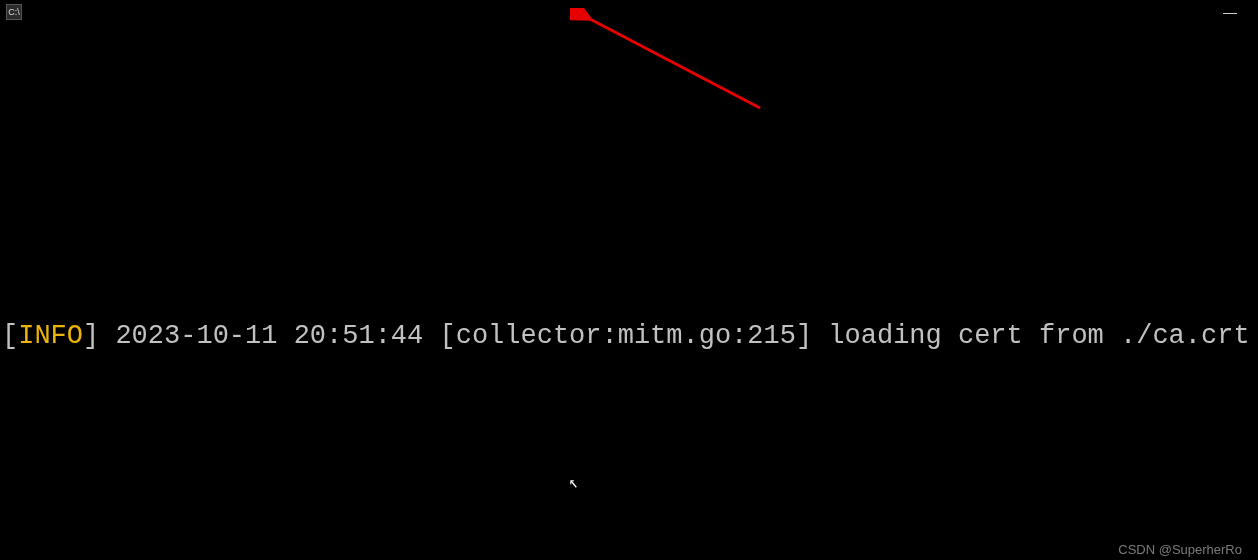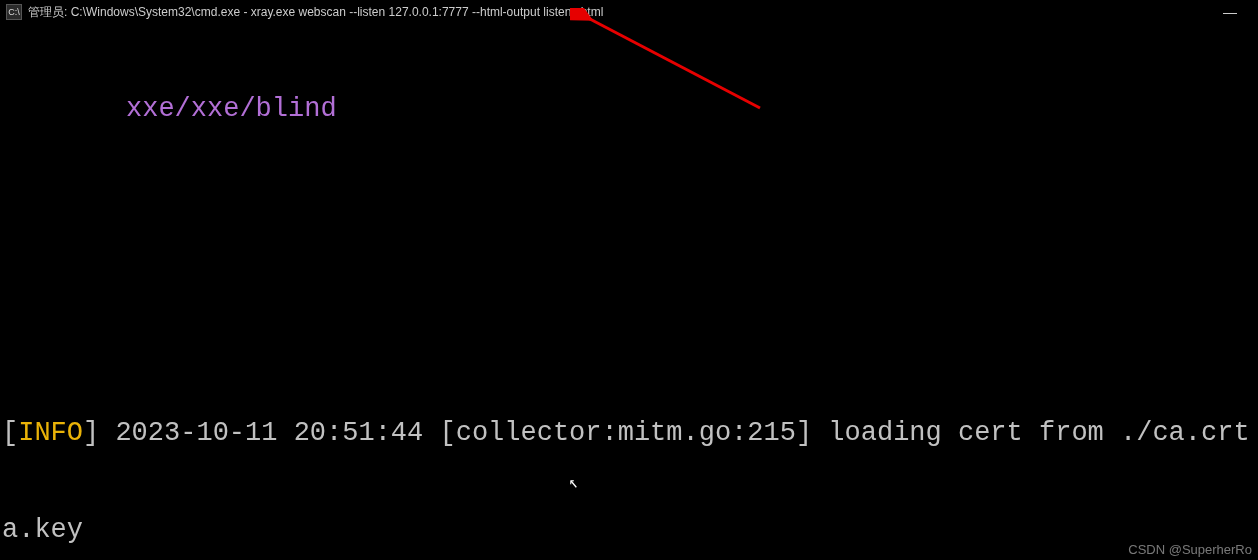--- a/index.html
+++ b/index.html
@@ -53,53 +53,50 @@
   .arrow-svg {
     position: absolute;
     top: 8px;
     left: 570px;
     width: 200px;
     height: 110px;
     pointer-events: none;
   }
   .watermark {
     position: absolute;
-    right: 6px;
+    right: 16px;
     bottom: 2px;
     color: rgba(200,200,200,0.6);
     font-family: "Segoe UI", sans-serif;
     font-size: 13px;
   }
   .cursor {
     position: absolute;
     left: 568px;
     top: 473px;
     color: #fff;
     font-size: 18px;
     pointer-events: none;
     transform: scaleX(0.85);
   }
 </style>
 </head>
 <body>
 
 <div class="titlebar">
   <span class="icon">C:\</span>
-  <span>管理员: C:\Windows\System32\cmd.exe - xray.exe  webscan --listen 127.0.0.1:7777 --html-output listens.html</span>
   <span class="spacer"></span>
   <span class="ctrl">—</span>
 </div>
 
 <div class="console">
-  <span class="indent">xxe/xxe/blind</span>
   <span class="line">&nbsp;</span>
   <span class="line">&nbsp;</span>
 
   <span class="line"><span class="msg">[</span><span class="info-key">INFO</span><span class="msg">]</span><span class="msg"> 2023-10-11 20:51:44 [collector:mitm.go:215] loading cert from ./ca.crt an</span></span>
-  <span class="line msg">a.key</span>
 
   
   
 
   
   
 
   
 
   

